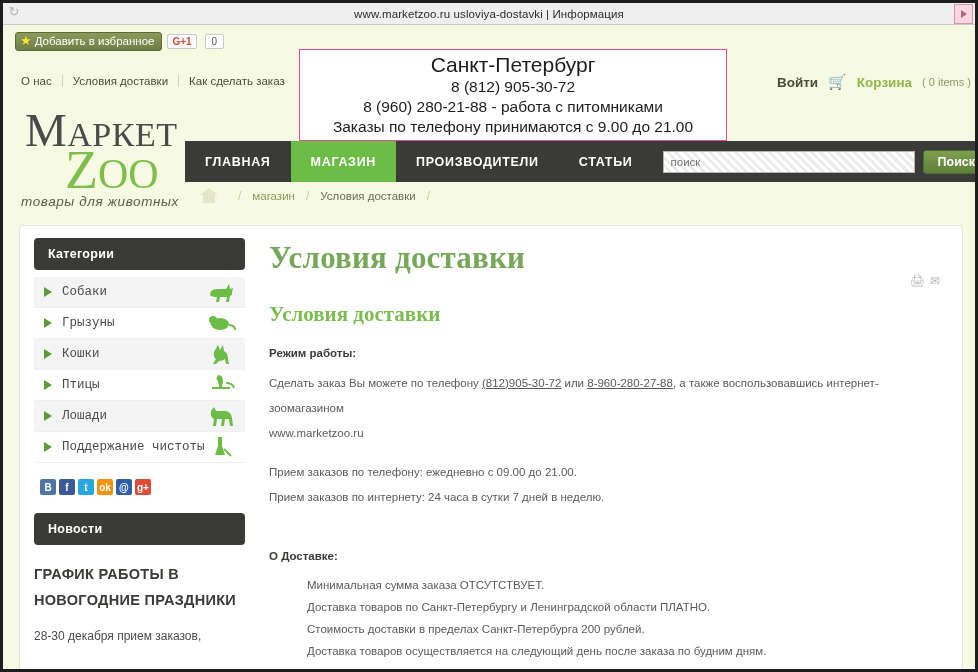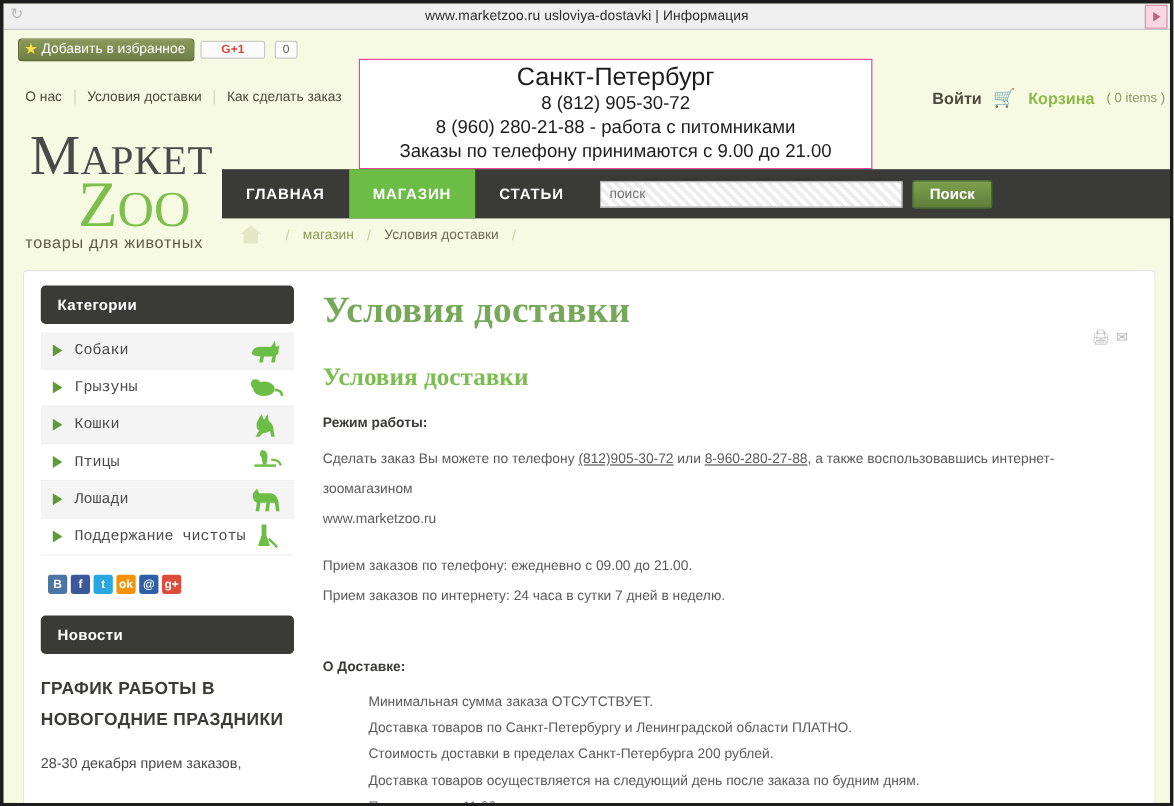--- a/index.html
+++ b/index.html
@@ -46,21 +46,21 @@
   .fav-row{position:absolute;left:12px;top:7px;display:flex;align-items:center;gap:5px;}
   .fav-btn{
     display:flex;align-items:center;gap:3px;
     background:linear-gradient(#8b9a5b,#6f7e45);
     border:1px solid #5d6a38;border-radius:3px;
     padding:2px 7px 3px 4px;color:#ffffff;font-size:11.5px;white-space:nowrap;
   }
   .star{color:#f6e14b;font-size:13px;line-height:12px;text-shadow:0 0 1px #7a6a00;}
   .gplus-btn{
     display:flex;align-items:center;border:1px solid #c9c9c9;border-radius:2px;
-    background:#fbfbfb;font-size:10px;padding:1px 16px;color:#d24b3d;font-weight:bold;
+    background:#fbfbfb;font-size:10px;padding:1px 4px;color:#d24b3d;font-weight:bold;
   }
   .gplus-count{
     border:1px solid #c9c9c9;border-radius:2px;background:#ffffff;
     font-size:10px;padding:1px 6px;color:#555;margin-left:3px;
   }
 
   .toplinks{position:absolute;left:8px;top:50px;display:flex;align-items:center;font-size:11.5px;}
   .toplinks a{color:#4b4b3e;text-decoration:none;padding:0 10px;}
   .toplinks .sep{width:1px;height:12px;background:#d2d5b8;}
 
@@ -86,21 +86,21 @@
     font-family:"Liberation Serif", serif;font-size:34px;color:#4a4a4a;
     letter-spacing:.5px;line-height:34px;padding-left:8px;
   }
   .logo .l1 .big{font-size:47px;line-height:34px;}
   .logo .l2{
     font-family:"Liberation Serif", serif;font-size:42px;color:#7cbf4c;
     line-height:36px;padding-left:48px;
   }
   .logo .l2 .big{font-size:54px;}
   .logo .tag{
-    font-size:13.5px;color:#5d5d4a;letter-spacing:.6px;padding-left:4px;margin-top:2px;
+    font-size:13.5px;color:#5d5d4a;letter-spacing:.6px;padding-left:4px;margin-top:2px;font-style:italic;
   }
 
   .nav{
     position:absolute;left:182px;top:24px;right:0;height:41px;
     background:#3a3a37;display:flex;align-items:stretch;
   }
   .nav a{
     display:flex;align-items:center;padding:0 20px;color:#ffffff;
     font-size:12.5px;font-weight:bold;letter-spacing:.7px;text-decoration:none;
   }
@@ -250,20 +250,21 @@
 
       <div class="logo">
         <div class="l1"><span class="big">М</span><span>АРКЕТ</span></div>
         <div class="l2"><span class="big">Z</span><span>OO</span></div>
         <div class="tag">товары для животных</div>
       </div>
 
       <div class="nav">
         <a href="#">ГЛАВНАЯ</a>
         <a href="#" class="active">МАГАЗИН</a>
+        <a href="#">ПРОИЗВОДИТЕЛИ</a>
         <a href="#">СТАТЬИ</a>
         <div class="searchwrap">
           <input class="search-input" type="text" placeholder="поиск" style="">
           <button class="search-btn">Поиск</button>
         </div>
       </div>
 
       <div class="crumbs">
         <span class="home-ico">
           <svg width="20" height="17" viewBox="0 0 20 17">

